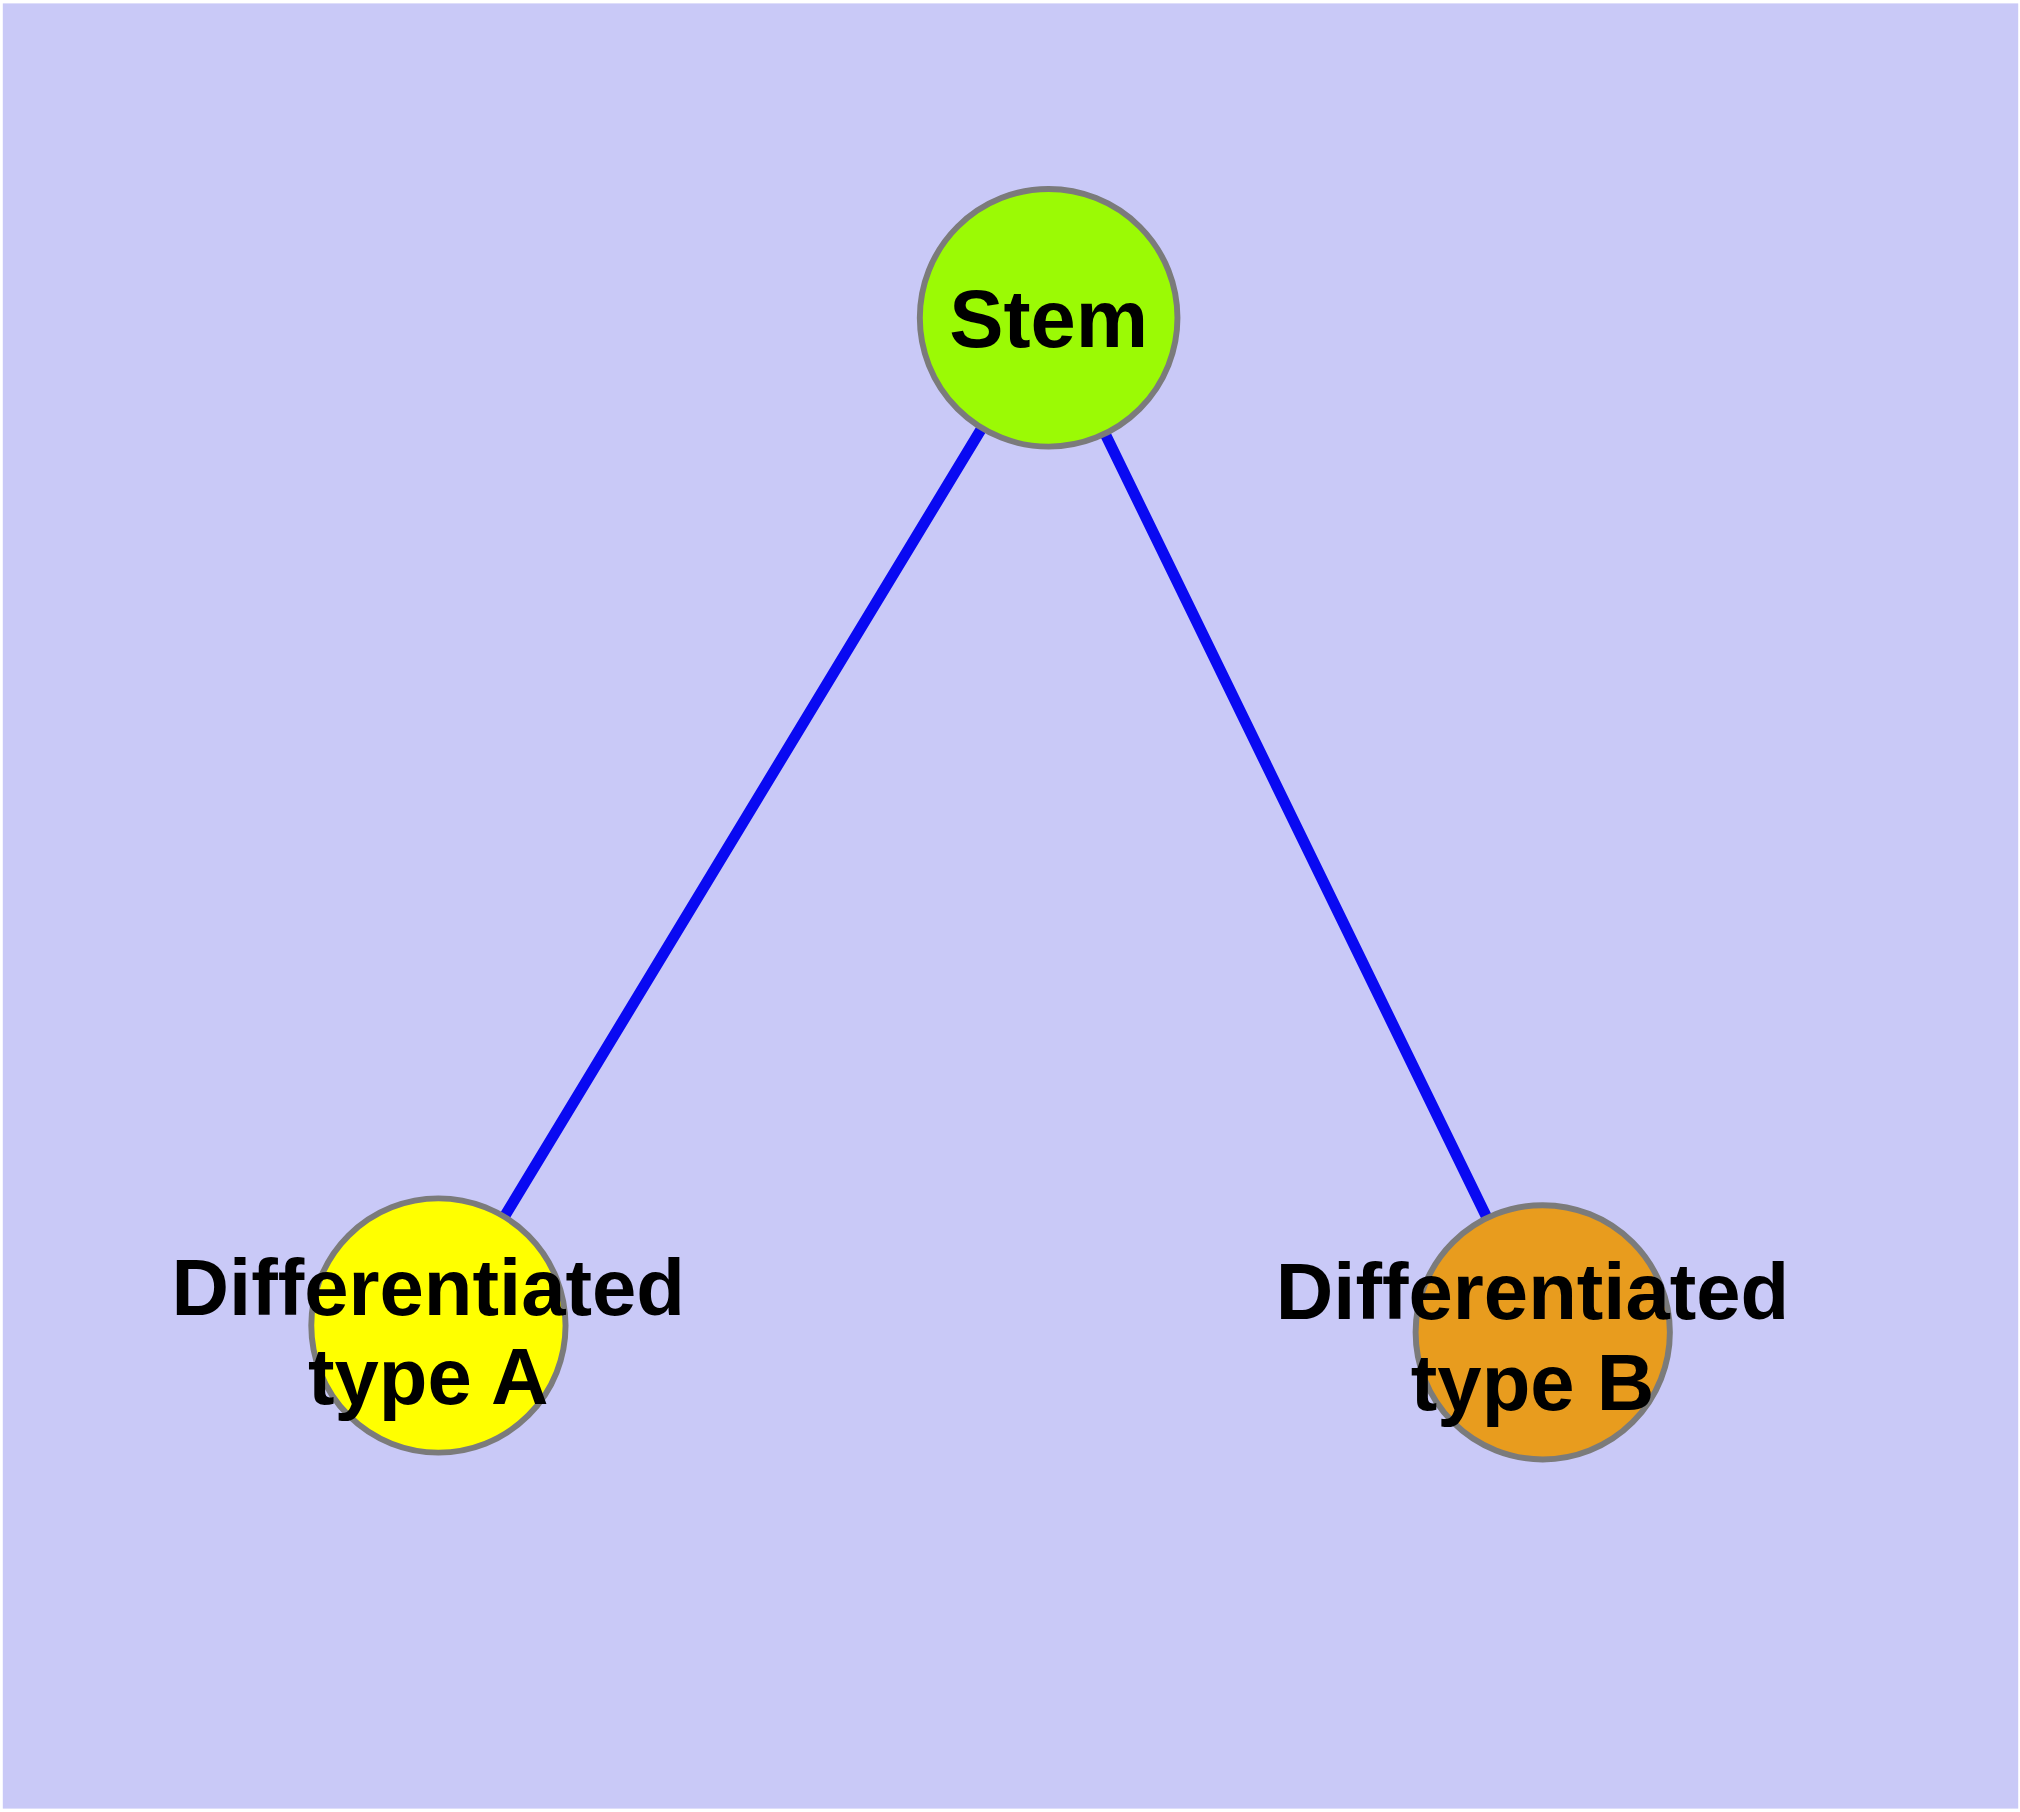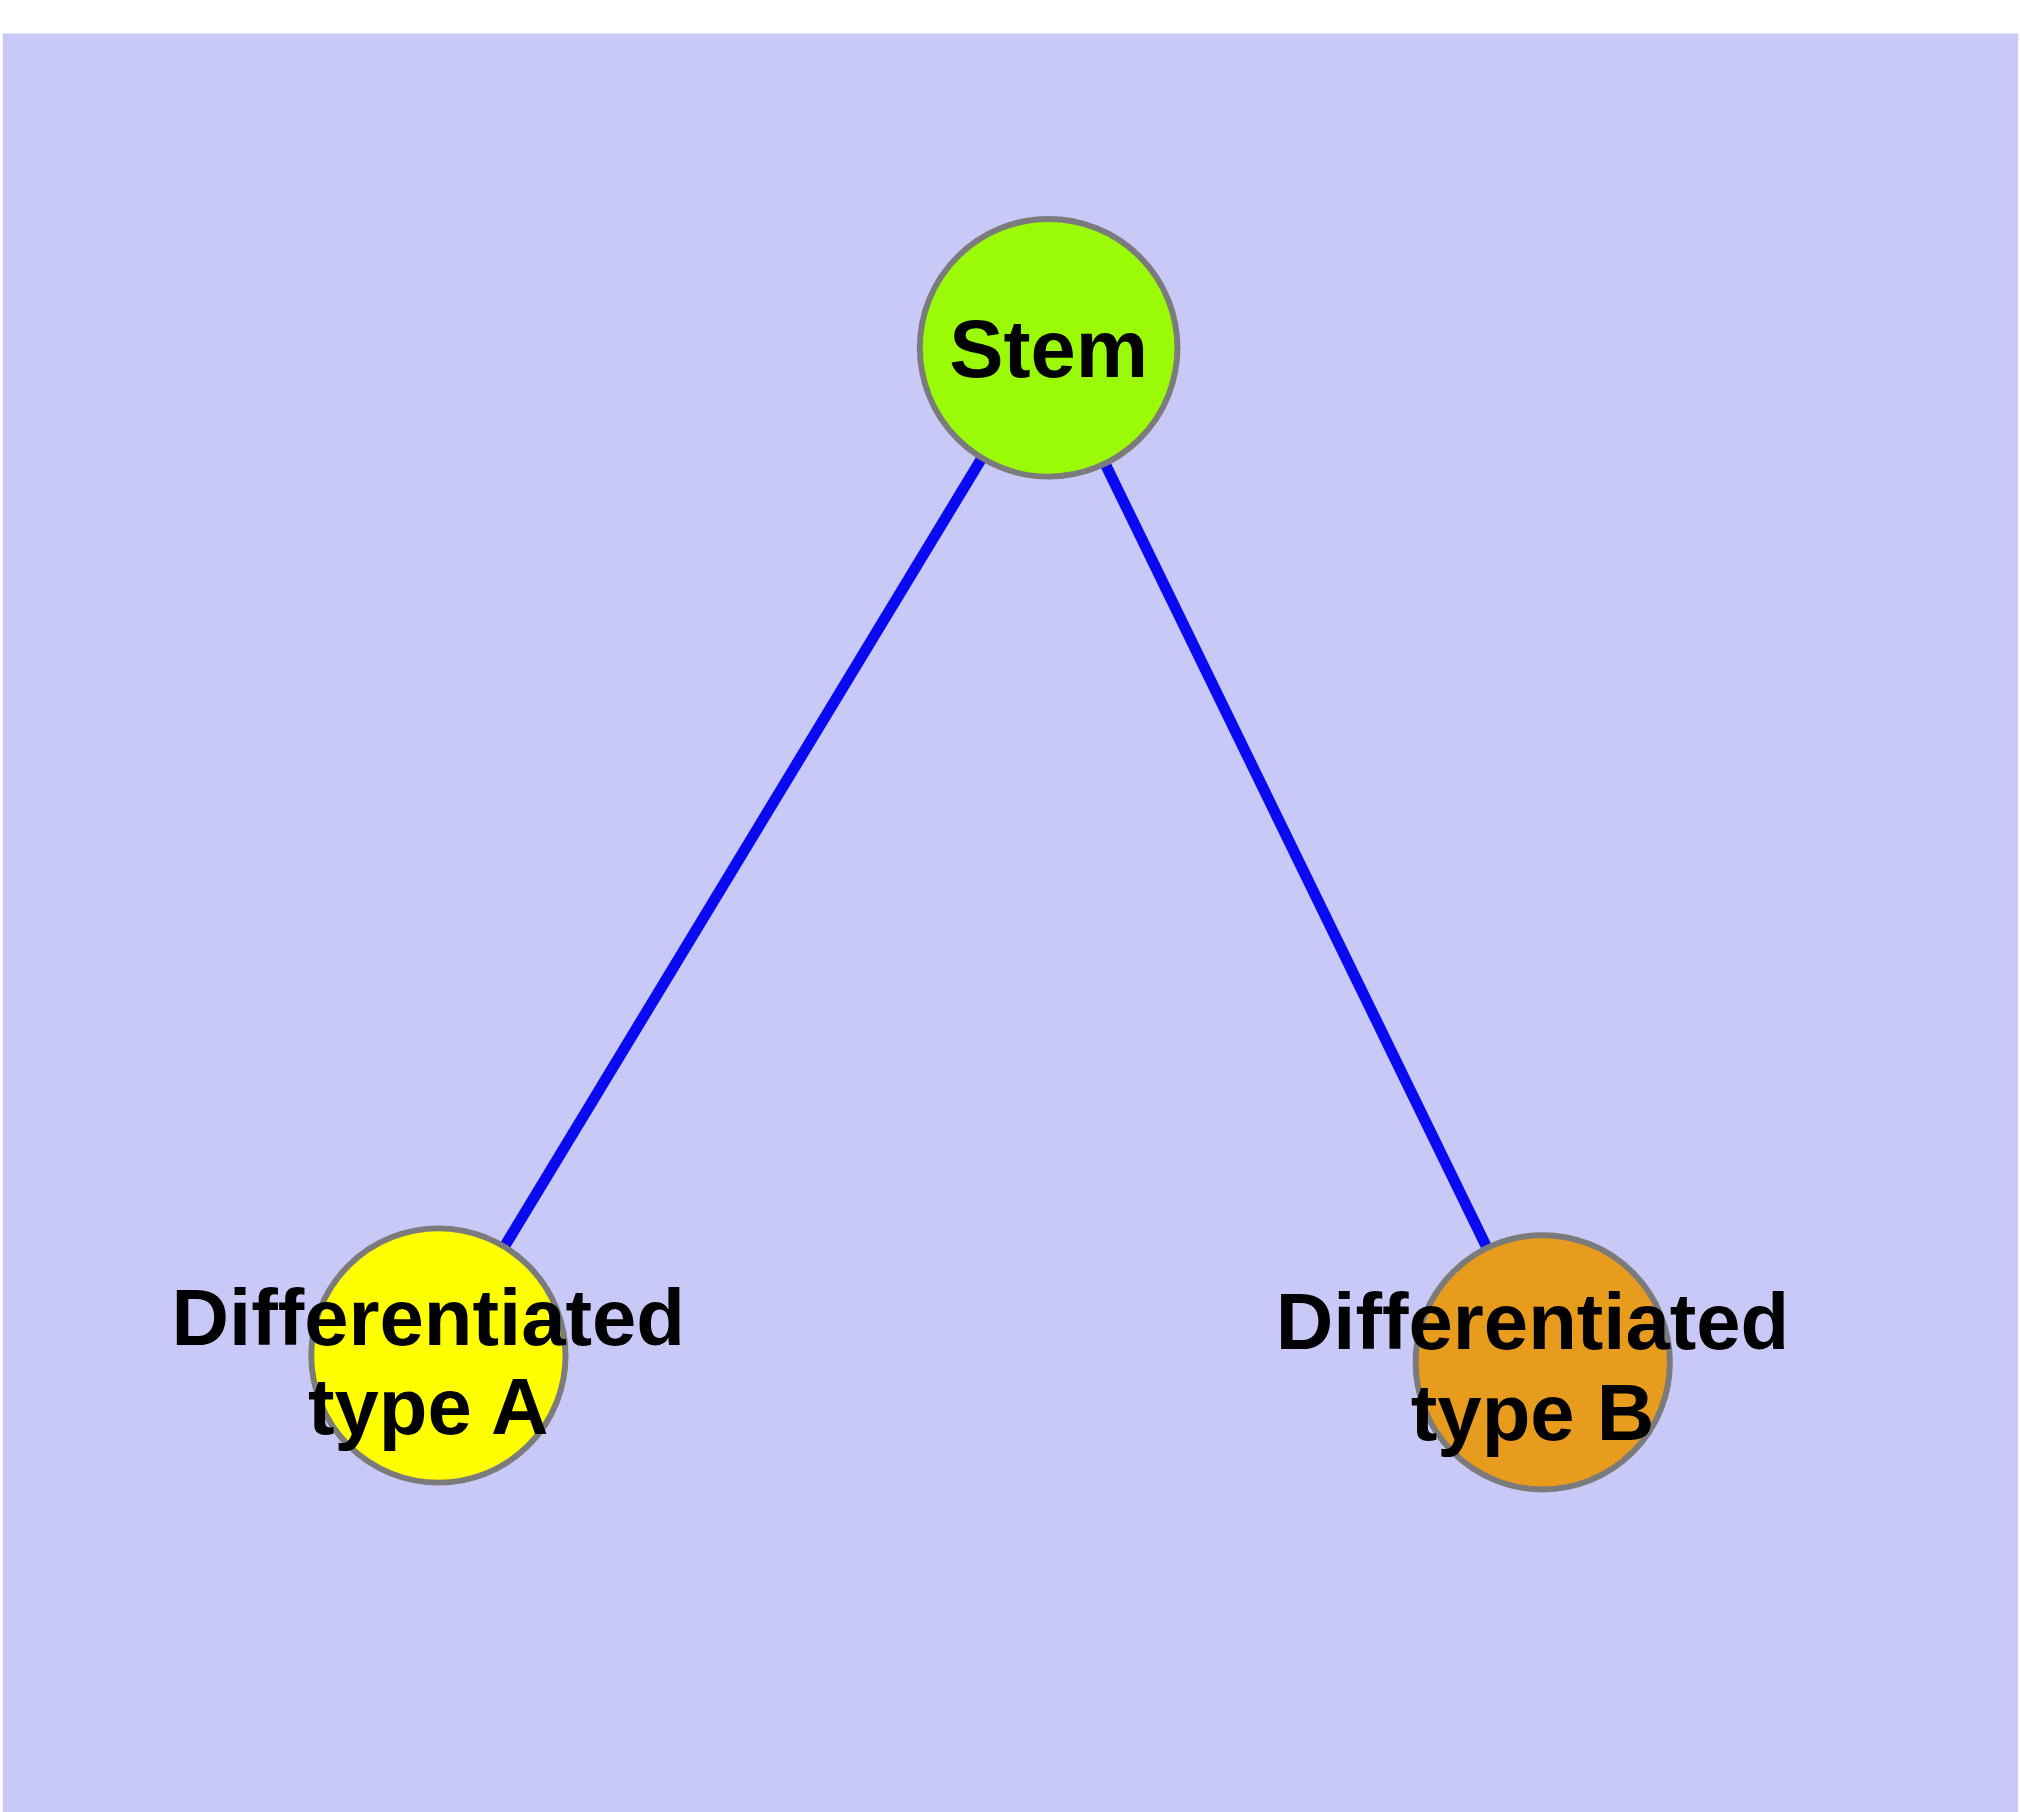--- a/index.html
+++ b/index.html
@@ -7,21 +7,20 @@
     padding: 0;
     width: 2021px;
     height: 1812px;
     background: #FFFFFF;
     font-family: "Liberation Sans", sans-serif;
   }
   .stage {
     position: relative;
     width: 2021px;
     height: 1764px;
-    margin-top: 30px;
   }
   svg.diagram {
     position: absolute;
     left: 0;
     top: 0;
     width: 2021px;
     height: 1812px;
     display: block;
   }
   .node-label {

